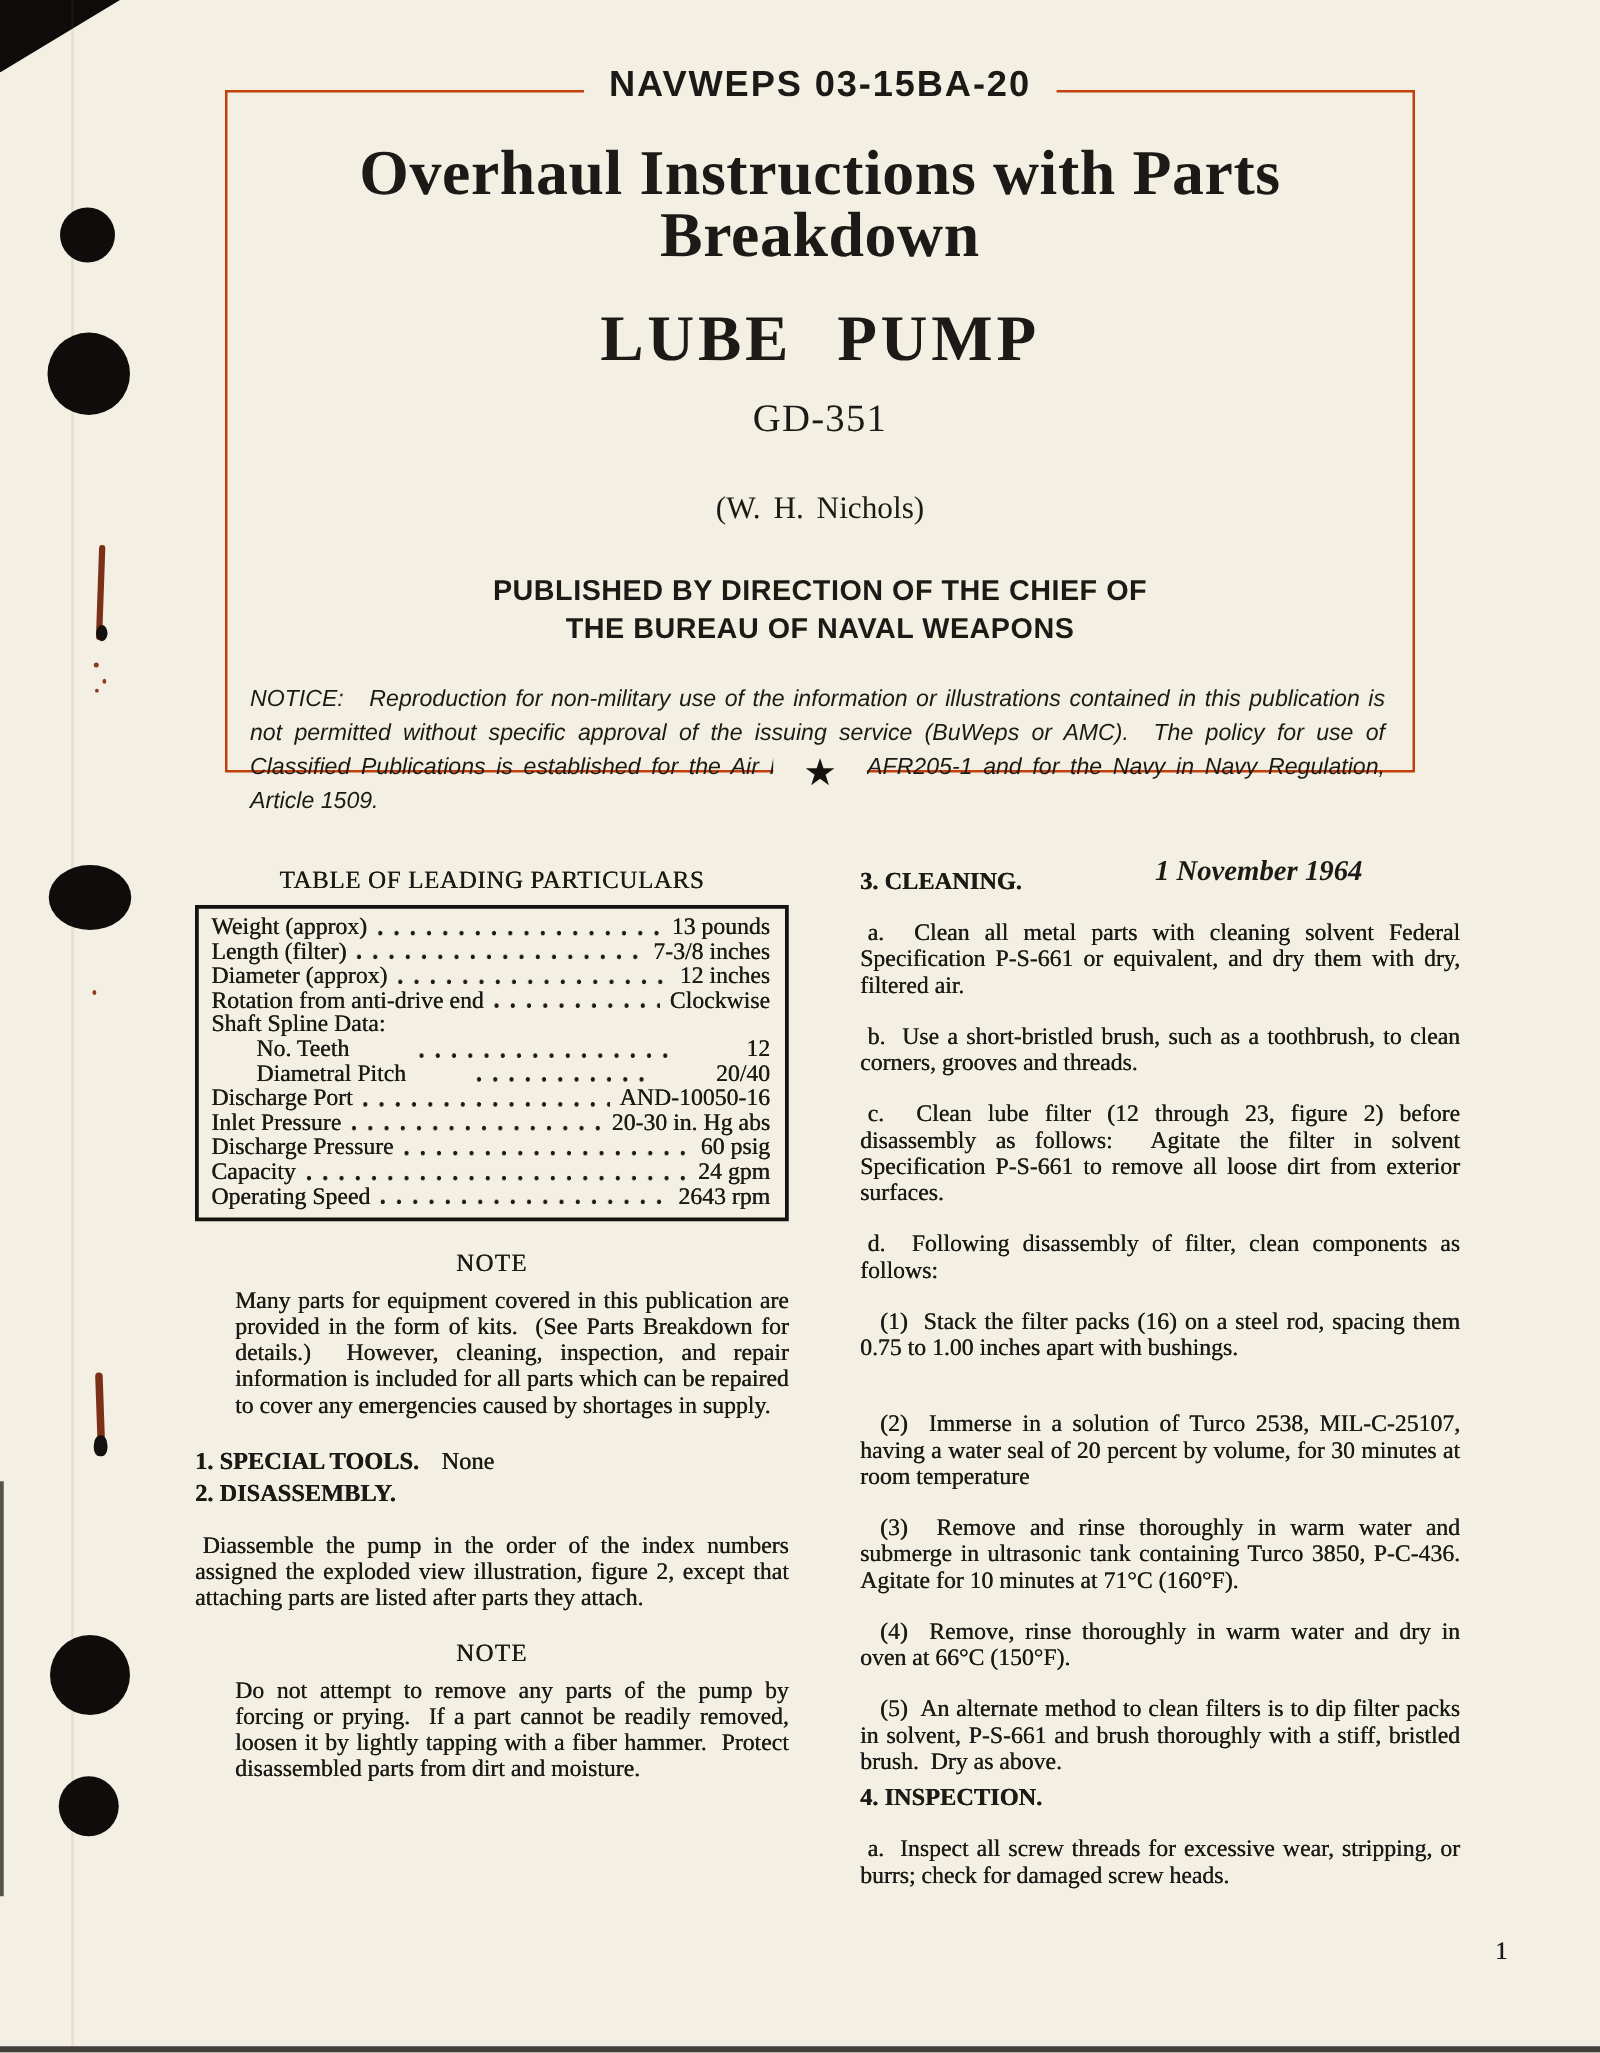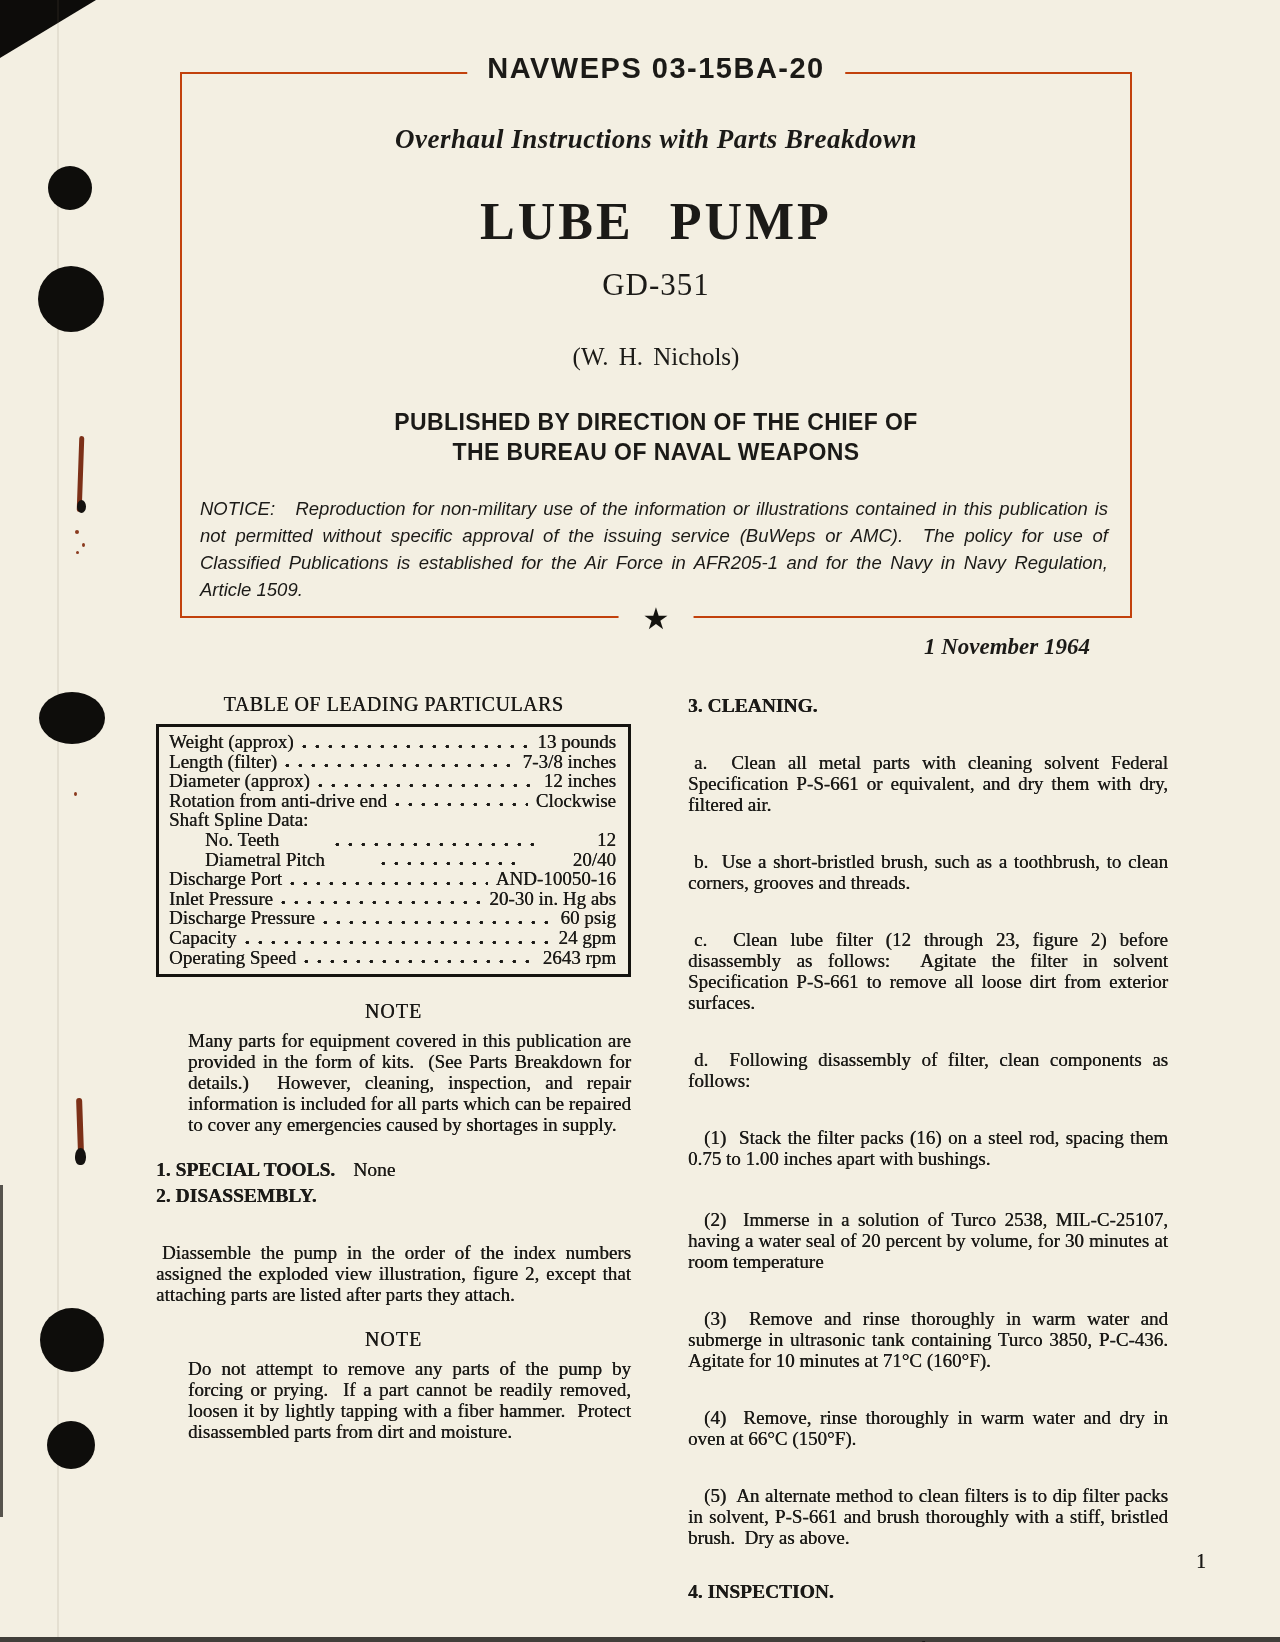--- a/index.html
+++ b/index.html
@@ -45,21 +45,21 @@
   .header-box{
     position:absolute;left:180px;top:72px;width:952px;height:546px;
     border:2px solid #c2410c;box-sizing:border-box;text-align:center;
   }
   .doc-number{
     position:absolute;top:-22px;left:50%;transform:translateX(-50%);
     background:var(--paper);padding:0 20px;white-space:nowrap;
     font-family:"Liberation Sans","DejaVu Sans",sans-serif;
     font-weight:700;font-size:29px;letter-spacing:1.5px;
   }
-  .doc-title{margin:40px 10px 0 10px;font-size:27px;font-weight:700;letter-spacing:.5px;line-height:50px;font-style:italic;}
+  .doc-title{margin:40px 10px 0 10px;font-size:51px;font-weight:700;letter-spacing:.5px;line-height:50px;}
   .doc-product{margin-top:34px;font-size:52px;font-weight:700;letter-spacing:3px;word-spacing:20px;line-height:48px;}
   .doc-model{margin-top:22px;font-size:31px;letter-spacing:1px;line-height:34px;}
   .doc-maker{margin-top:41px;font-size:25px;line-height:28px;word-spacing:4px;}
   .published{
     margin-top:36px;font-family:"Liberation Sans","DejaVu Sans",sans-serif;
     font-weight:700;font-size:23px;line-height:30px;letter-spacing:.4px;
   }
   .published-2{margin-top:0;}
   .notice{
     margin:28px 0 0 0;padding:0 22px 0 18px;text-align:justify;
@@ -70,24 +70,24 @@
   .star-wrap{
     position:absolute;bottom:-24px;left:50%;transform:translateX(-50%);
     background:var(--paper);padding:0 24px;font-size:30px;line-height:42px;color:#14130f;
   }
 
   
   .col{position:absolute;top:688px;font-size:19px;line-height:21px;text-align:justify;
        text-shadow:0.3px 0 0 currentColor;}
   .col-left{left:156px;width:475px;}
   .col-right{left:688px;width:480px;}
-  .p{margin:36px 0 0 0;text-indent:6px;white-space:pre-wrap;}
+  .p{margin:20px 0 0 0;text-indent:6px;white-space:pre-wrap;}
   .p.sub{text-indent:16px;}
   .p.gap2{margin-top:40px;}
-  .sec-head{margin-top:33px;font-weight:700;font-size:19.5px;text-align:left;}
+  .sec-head{margin-top:8px;font-weight:700;font-size:19.5px;text-align:left;}
   .sec-head.first{margin-top:7px;}
   .sec-line{margin-top:24px;font-size:19.5px;text-align:left;}
   .sec-line + .sec-line{margin-top:5px;}
   .sec-line .h{font-weight:700;}
   .sec-line .v{margin-left:18px;}
   .note-head{margin-top:24px;text-align:center;font-size:20px;letter-spacing:1px;}
   .note-body{margin:8px 0 0 32px;white-space:pre-wrap;}
 
   
   .tbl-title{margin-top:6px;text-align:center;font-size:20px;letter-spacing:.5px;}

